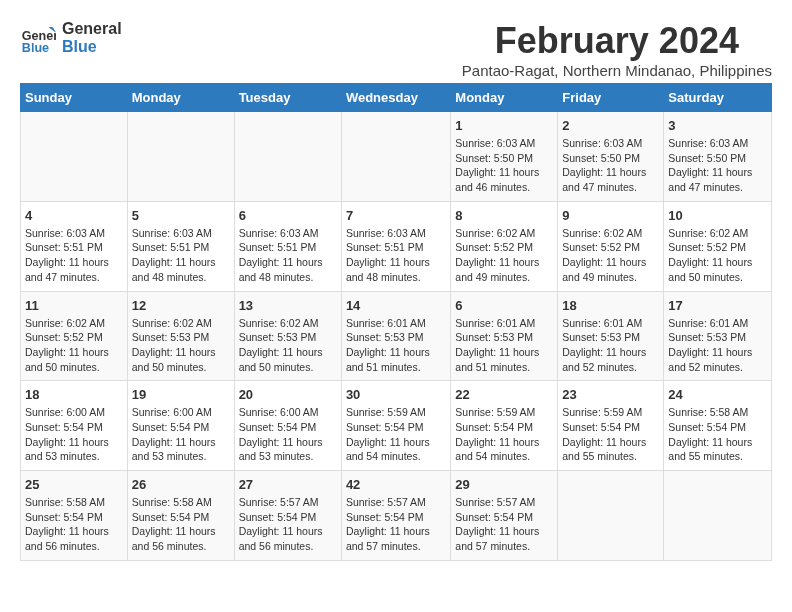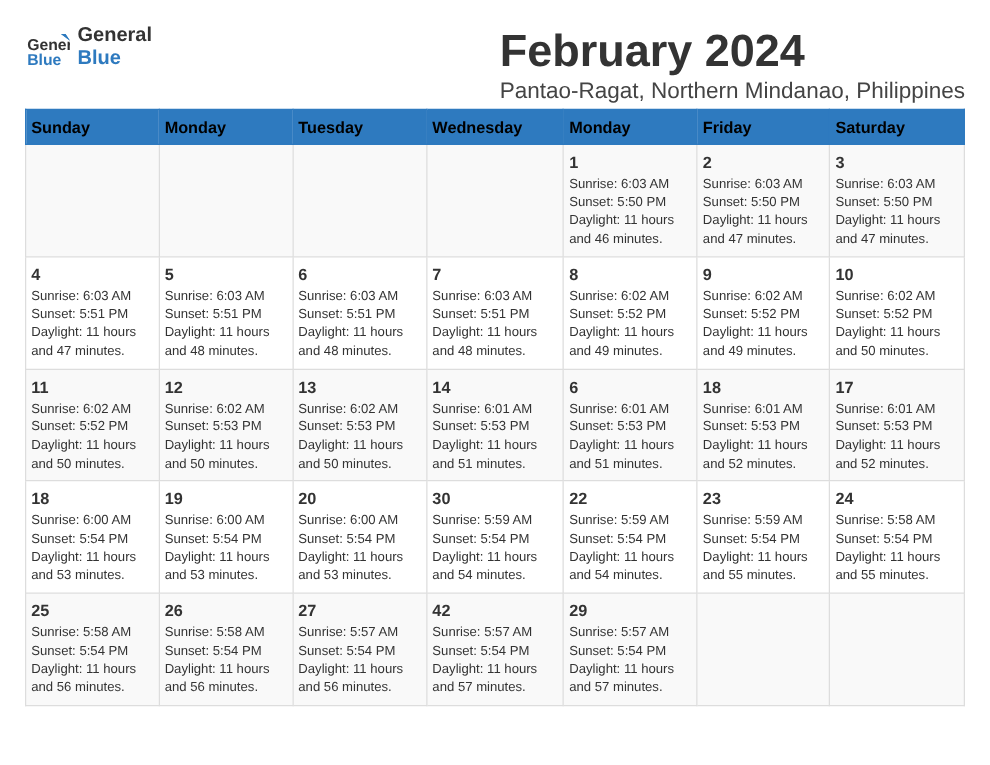--- a/index.html
+++ b/index.html
@@ -19,39 +19,39 @@
     .logo {
       display: flex;
       align-items: center;
       gap: 6px;
     }
     .logo-icon {
       width: 36px;
       height: 36px;
     }
     .title-block {
-      text-align: left;
+      text-align: center;
     }
     .month-year {
       font-size: 36px;
       font-weight: bold;
       color: #333;
     }
     .location {
-      font-size: 18px;
+      font-size: 15px;
       color: #444;
     }
     table {
       width: 100%;
       border-collapse: collapse;
       font-size: 11px;
     }
     thead tr th {
       background-color: #2e7abf;
-      color: #000000;
+      color: #ffffff;
       padding: 6px 4px;
       text-align: left;
       font-size: 13px;
       font-weight: bold;
       border: 1px solid #2e7abf;
     }
     tbody tr {
       border-bottom: 1px solid #ccc;
     }
     tbody tr:nth-child(odd) {

